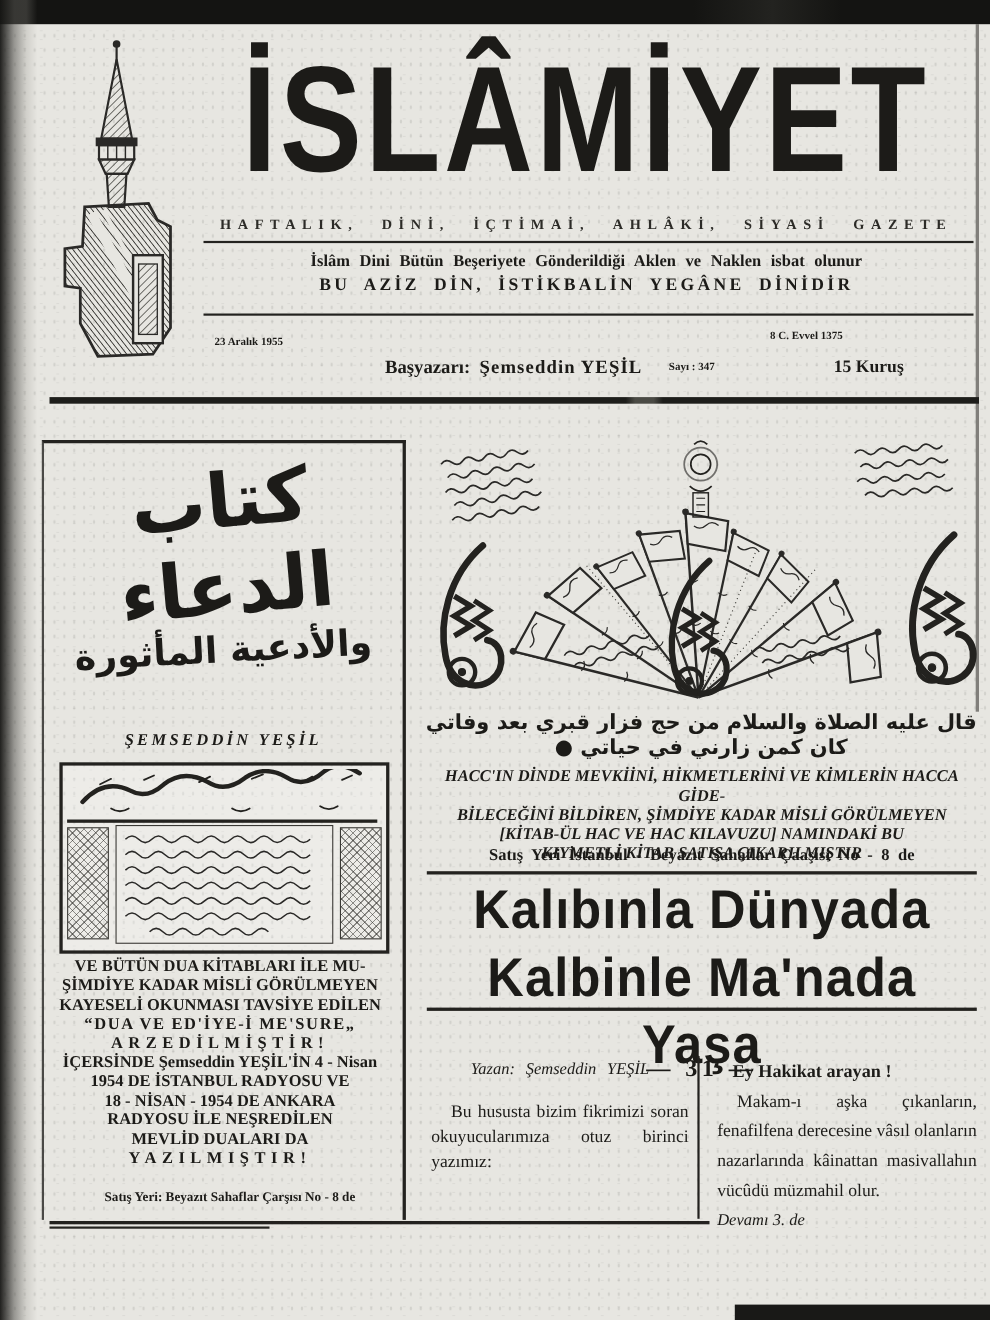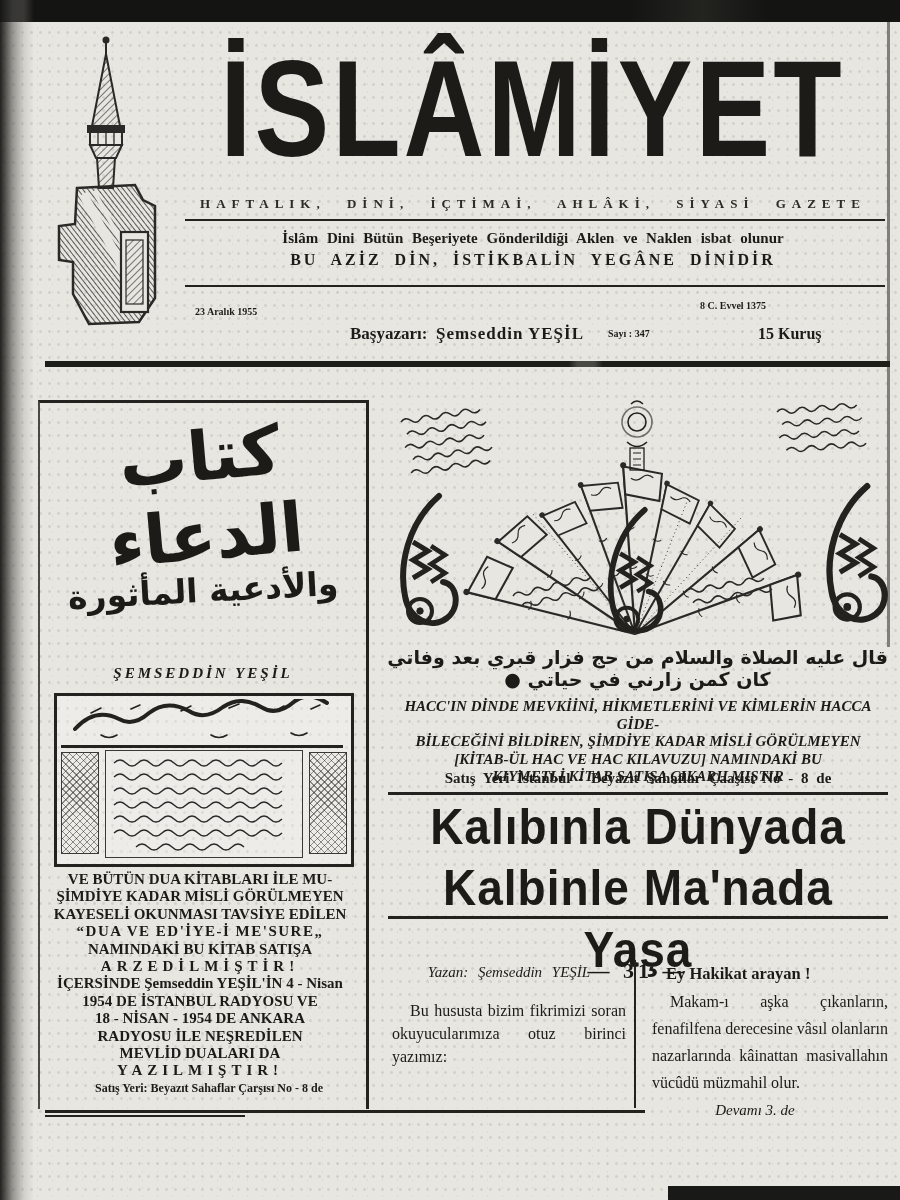--- a/index.html
+++ b/index.html
@@ -58,21 +58,21 @@
             font-size:46px;line-height:57px;letter-spacing:1px;transform:scaleY(1.08);transform-origin:top center;}
   .hl-rule-b{left:388px;top:916px;width:500px;height:3px;}
   .artnum{left:388px;top:926px;width:500px;font-size:22px;font-weight:bold;letter-spacing:4px;margin-top:32px;}
   .col1{left:392px;top:964px;width:234px;}
   .col2{left:652px;top:964px;width:236px;}
   .coldiv{left:634px;top:960px;width:2px;height:148px;background:#23221f;}
   .byline{font-size:15px;font-style:italic;text-align:center;margin-bottom:18px;word-spacing:6px;}
   .para{font-size:16px;line-height:23px;text-align:justify;text-indent:18px;margin:0;}
   .para2{font-size:16px;line-height:27px;text-align:justify;text-indent:18px;margin:0;}
   .ey{font-size:16.5px;font-weight:bold;text-indent:14px;margin:0 0 4px 0;}
-  .cont{font-size:15px;font-style:italic;text-align:center;margin-top:6px;padding-right:30px;}
+  .cont{font-size:15px;font-style:italic;text-align:left;margin-top:6px;padding-right:30px;}
   svg{display:block;}
 </style>
 </head>
 <body>
 
 <div class="abs top-bar"></div>
 <div class="abs left-strip"></div>
 <div class="abs right-edge"></div>
 <div class="abs br-bar"></div>
 
@@ -151,21 +151,20 @@
         </g>
       </svg>
     </div>
   </div>
 
   <div class="abs adtext ctr">
     <div>VE BÜTÜN DUA KİTABLARI İLE MU-</div>
     <div>ŞİMDİYE KADAR MİSLİ GÖRÜLMEYEN</div>
     <div>KAYESELİ OKUNMASI TAVSİYE EDİLEN</div>
     <div class="ls2">“DUA VE ED'İYE-İ ME'SURE„</div>
-    <div>NAMINDAKİ BU KİTAB SATIŞA</div>
     <div class="ls5">ARZEDİLMİŞTİR!</div>
     <div>İÇERSİNDE Şemseddin YEŞİL'İN 4 - Nisan</div>
     <div>1954 DE İSTANBUL RADYOSU VE</div>
     <div>18 - NİSAN - 1954 DE ANKARA</div>
     <div>RADYOSU İLE NEŞREDİLEN</div>
     <div>MEVLİD DUALARI DA</div>
     <div class="ls5">YAZILMIŞTIR!</div>
   </div>
   <div class="abs adsale ctr">Satış Yeri: Beyazıt Sahaflar Çarşısı No - 8 de</div>
 </div>

